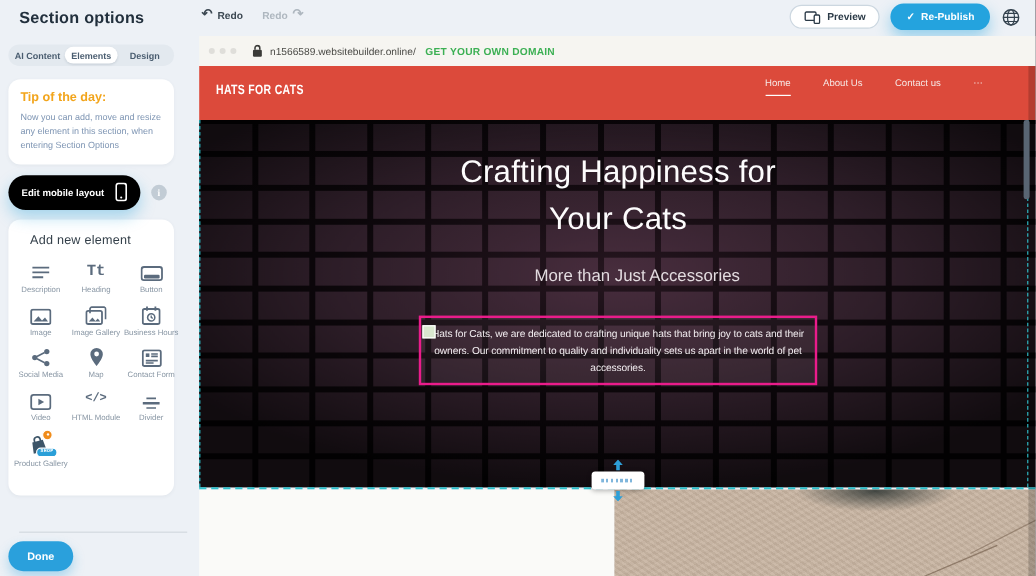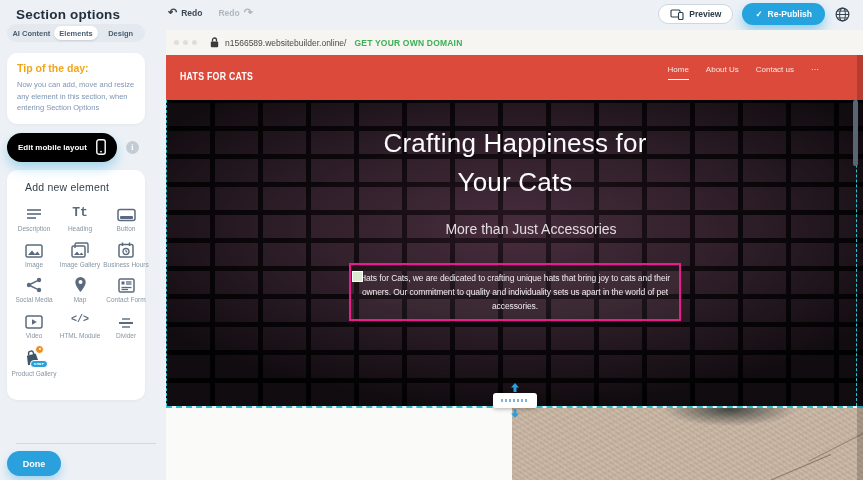--- a/index.html
+++ b/index.html
@@ -18,21 +18,21 @@
   .ur-btn .ur-icon { font-size:11px; line-height:1; }
   .ur-btn.disabled { color:#aeb7bf; }
   .topbar-right { position:absolute; right:6px; top:3px; display:flex; align-items:center; gap:9px; }
   .preview-btn { height:20px; padding:0 11px; border-radius:11px; background:#fff; border:1px solid #ccd7e0;
     display:flex; align-items:center; gap:5px; font-size:8.5px; font-weight:bold; color:#2b3a47; cursor:pointer; }
   .republish-btn { height:22px; padding:0 13px; border-radius:12px; background:#24a3de; border:none;
     display:flex; align-items:center; gap:5px; font-size:8.5px; font-weight:bold; color:#fff; cursor:pointer;
     box-shadow:0 6px 12px rgba(36,163,222,.45); }
   .globe { width:17px; height:17px; display:block; }
   
-  .sidebar { position:absolute; left:0; top:22px; width:152px; bottom:0; }
+  .sidebar { position:absolute; left:0; top:35px; width:152px; bottom:0; }
   .tabs { margin:2px 7px 0; height:18px; background:#e3e9ef; border-radius:9px; display:flex; padding:2px; }
   .tab { flex:1; display:flex; align-items:center; justify-content:center; font-size:7.5px; font-weight:bold;
     color:#4a5d70; border-radius:7px; cursor:pointer; }
   .tab.active { background:#fff; box-shadow:0 1px 2px rgba(40,60,80,.15); }
   .tip-card { margin:11px 7px 0; background:#fff; border-radius:10px; padding:9px 10px 10px; box-shadow:0 1px 3px rgba(60,80,100,.06); }
   .tip-h { color:#f2a51c; font-size:10.5px; font-weight:bold; margin-bottom:5px; }
   .tip-b { font-size:7.5px; color:#7e95b3; line-height:1.55; }
   .mobile-row { margin:9px 7px 0; display:flex; align-items:center; gap:9px; }
   .edit-mobile { height:29px; padding:0 11px; border-radius:16px; background:#000000; border:none; color:#fff;
     font-size:8px; font-weight:bold; display:flex; align-items:center; gap:9px; cursor:pointer;
@@ -63,21 +63,21 @@
   .browser-bar { height:25px; background:#f6f5f1; display:flex; align-items:center; padding-left:8px; }
   .dots { display:flex; gap:4px; }
   .dot { width:5px; height:5px; border-radius:50%; background:#dfdeda; }
   .lock { margin-left:13px; display:block; }
   .url { margin-left:6px; font-size:8.5px; color:#4a4a46; }
   .domain-cta { margin-left:8px; font-size:8.5px; font-weight:bold; color:#3cb054; letter-spacing:.2px; text-decoration:none; cursor:pointer; }
   .site { position:absolute; top:25px; left:0; right:0; bottom:0; }
   .site-header { height:45px; background:#dc4a3b; position:relative; }
   .logo { position:absolute; left:14px; top:15px; font-size:9.5px; font-weight:bold; color:#fff; letter-spacing:.3px;
     transform:scale(.92,1.18); transform-origin:left center; }
-  .nav { position:absolute; right:44px; top:10px; display:flex; gap:17px; font-size:8px; color:#f6e8e5; align-items:flex-start; }
+  .nav { position:absolute; right:44px; top:10px; display:flex; gap:27px; font-size:8px; color:#f6e8e5; align-items:flex-start; }
   .nav-item { cursor:pointer; padding-bottom:5px; }
   .nav-item.active { border-bottom:1.5px solid #fff; }
   
   .hero { height:306px; position:relative; border-left:1px dashed #2fc0cb;
     background-color:#32222d;
     background-image:
       radial-gradient(ellipse 62% 58% at 50% 42%, rgba(150,85,120,.22) 0%, rgba(30,15,24,.25) 55%, rgba(0,0,0,.66) 100%),
       repeating-linear-gradient(90deg, transparent 0 43px, #060406 43px 48px),
       repeating-linear-gradient(0deg, transparent 0 23px, #060406 23px 28px);
     text-align:center; }

